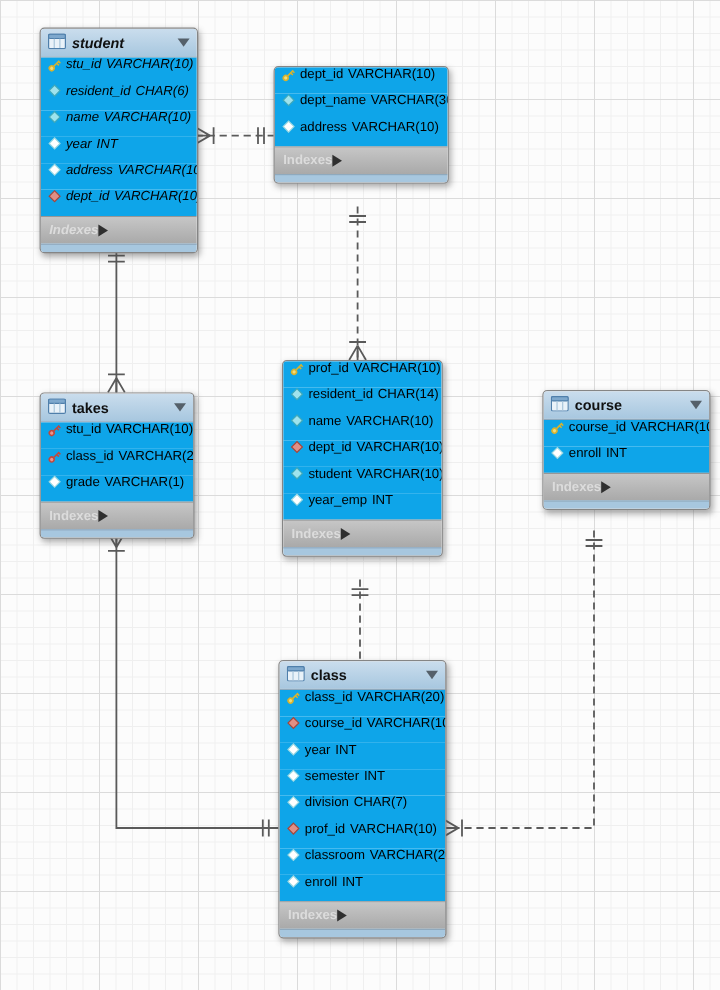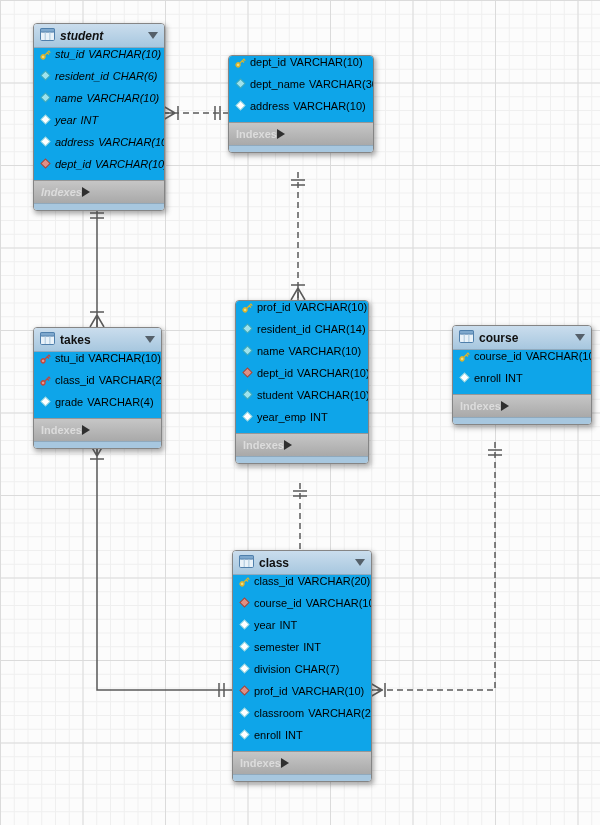--- a/index.html
+++ b/index.html
@@ -299,21 +299,21 @@
           <span class="col-name">class_id</span>
           <span class="col-type">VARCHAR(20)</span>
         </div>
         <div class="tbl-row">
           <span class="icon">
             <svg width="11" height="11" viewBox="0 0 11 11">
               <rect x="2.3" y="2.3" width="6.4" height="6.4" transform="rotate(45 5.5 5.5)" fill="#ffffff" stroke="#9bd8e2" stroke-width="1"></rect>
             </svg>
           </span>
           <span class="col-name">grade</span>
-          <span class="col-type">VARCHAR(4)</span>
+          <span class="col-type">VARCHAR(1)</span>
         </div>
       </div>
       <div class="tbl-indexes">
         <span>Indexes</span>
         <span class="idx-arrow"></span>
       </div>
       <div class="tbl-strip"></div>
     </div>
     <div class="tbl" style="left: 428px; top: 325px; width: 138px; margin-left: 24px;">
       <div class="tbl-header">

